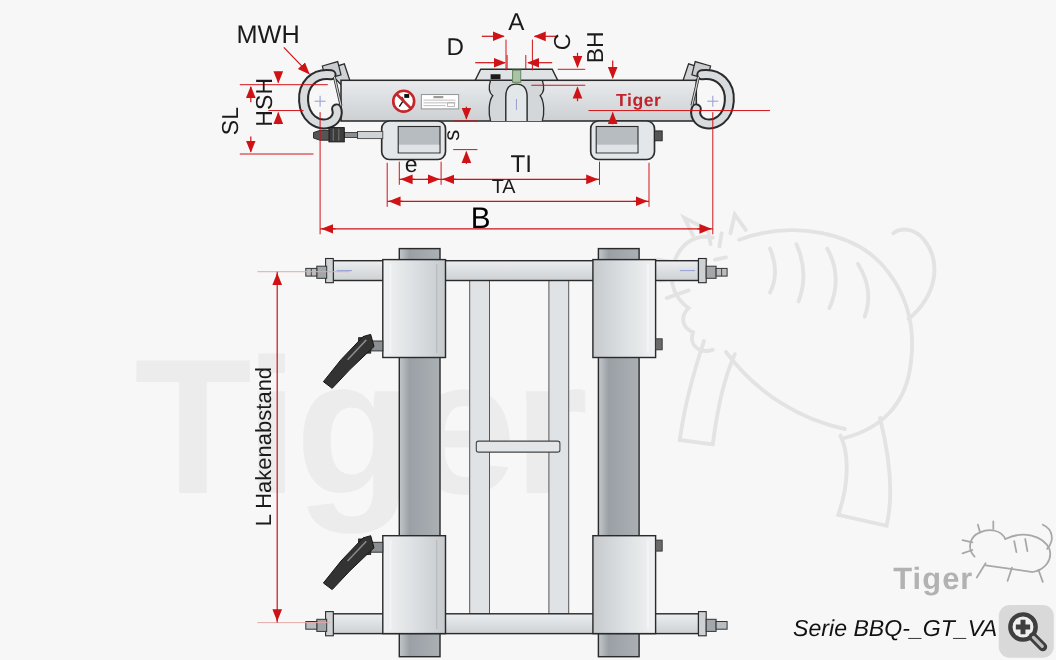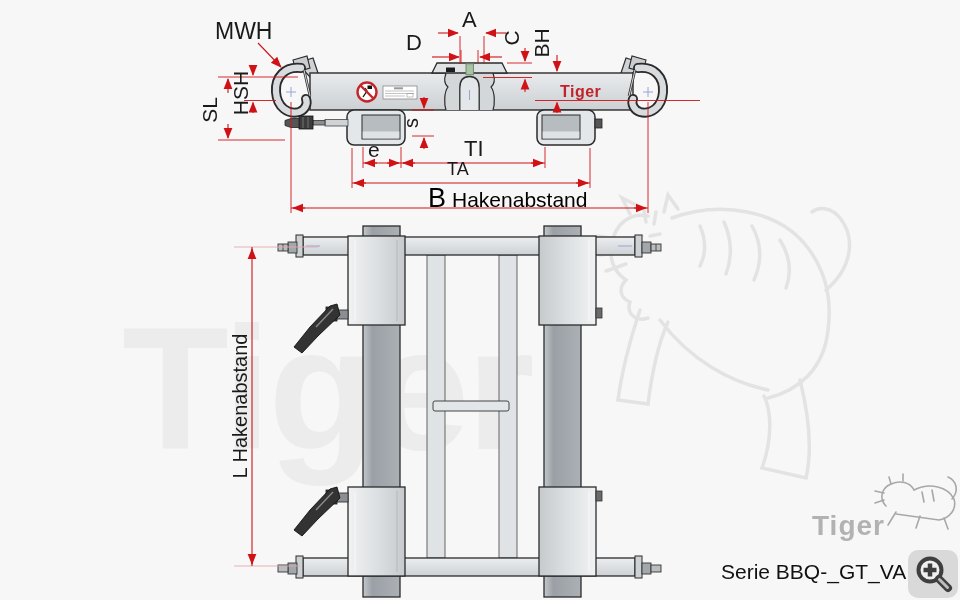--- a/index.html
+++ b/index.html
@@ -9,21 +9,21 @@
   .vlabel{position:absolute;display:flex;align-items:center;justify-content:center;
           transform:rotate(-90deg);color:#1a1a1a;white-space:nowrap;line-height:1;}
   .watermark{position:absolute;left:122px;top:288px;font-size:175px;font-weight:bold;
              color:#ececec;letter-spacing:-3px;z-index:1;}
   .drawing{position:absolute;left:0;top:0;z-index:2;}
   .labels{position:absolute;left:0;top:0;width:960px;height:600px;z-index:3;pointer-events:none;}
   .brand-beam{position:absolute;left:560px;top:83px;font-size:16px;font-weight:800;
               color:#c1222b;letter-spacing:0.5px;}
   .brand-footer{position:absolute;left:812px;top:510px;font-size:28px;font-weight:800;
                 color:#b2b2b2;letter-spacing:1px;}
-  .serie{position:absolute;left:721px;top:560px;font-size:21px;color:#111;}
+  .serie{position:absolute;left:721px;top:560px;font-size:21px;color:#111;font-style:italic;}
   .b-row{position:absolute;left:428px;top:183px;display:flex;align-items:baseline;gap:6px;}
   .b-big{font-size:27px;} .b-small{font-size:21px;}
   .zoom-btn{position:absolute;left:908px;top:550px;width:50px;height:48px;background:#d9d9d9;
             border-radius:10px;z-index:4;display:flex;align-items:center;justify-content:center;}
 </style>
 </head>
 <body>
 
 <div class="stage">
 
@@ -318,21 +318,20 @@
     <div class="vlabel" style="left:491px;top:27px;width:40px;height:22px;font-size:21px;">C</div>
     <div class="vlabel" style="left:511px;top:32px;width:60px;height:22px;font-size:21px;">BH</div>
     <div class="vlabel" style="left:208px;top:82px;width:64px;height:22px;font-size:21px;">HSH</div>
     <div class="vlabel" style="left:184px;top:99px;width:50px;height:22px;font-size:21px;">SL</div>
     <div class="vlabel" style="left:396px;top:113px;width:30px;height:20px;font-size:20px;">s</div>
     <div class="lbl" style="left:368px;top:139px;font-size:21px;">e</div>
     <div class="lbl" style="left:451px;top:138px;font-size:22px;margin-left:13px;">TI</div>
     <div class="lbl" style="left:447px;top:160px;font-size:18px;">TA</div>
     <div class="b-row">
       <span class="b-big">B</span>
-      <span class="b-small">Hakenabstand</span>
     </div>
     <div class="vlabel" style="left:155px;top:394px;width:170px;height:24px;font-size:20px;">L Hakenabstand</div>
     <div class="brand-beam">Tiger</div>
     <div class="brand-footer">Tiger</div>
     <div class="serie">Serie BBQ-_GT_VA</div>
   </div>
 
   <div class="zoom-btn">
     <svg width="44" height="42" viewBox="0 0 44 42">
       <circle cx="19" cy="17" r="11.5" fill="#efefef" stroke="#3f3f3f" stroke-width="4"></circle>

